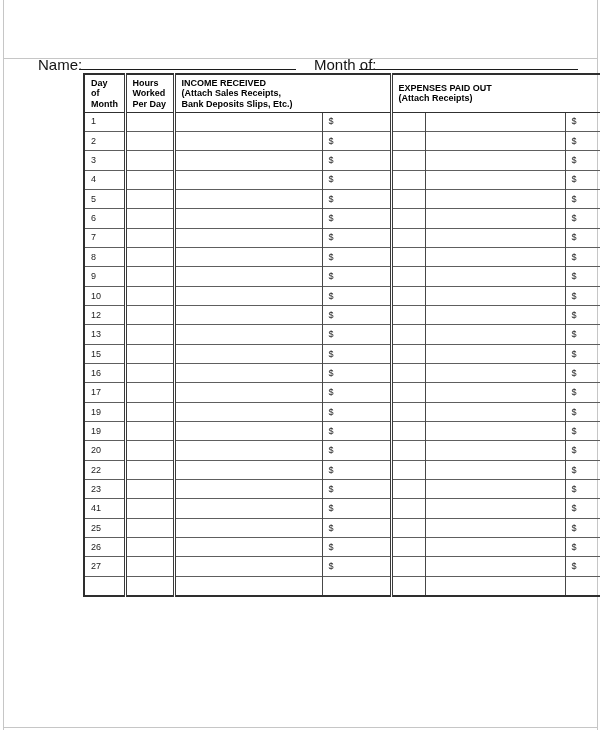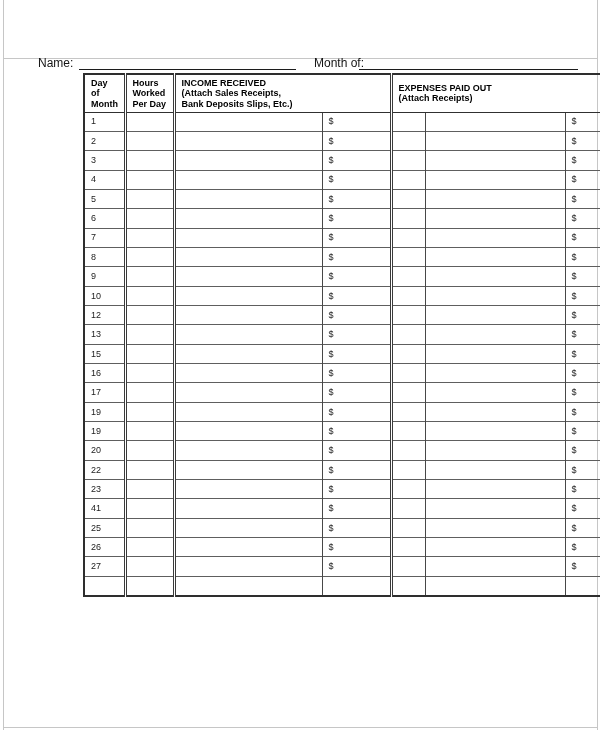--- a/index.html
+++ b/index.html
@@ -10,21 +10,21 @@
     color:#1f1f1f;
   }
   
   .edge{position:absolute;background:#c6c6c6;}
   .edge-left{left:3px;top:0;width:1px;height:730px;}
   .edge-right{left:597px;top:0;width:1px;height:730px;}
   .edge-top{left:3px;top:58px;width:594px;height:1px;}
   .edge-bottom{left:3px;top:727px;width:594px;height:1px;}
 
   
-  .form-line{position:absolute;top:56px;left:0;width:489px;height:16px;font-size:12px;}
+  .form-line{position:absolute;top:56px;left:0;width:489px;height:16px;font-size:15px;}
   .lbl{position:absolute;top:0;white-space:nowrap;color:#141414;}
   .lbl-name{left:38px;}
   .lbl-month{left:314px;}
   .write-line{position:absolute;top:13px;height:0;border-top:1.6px solid #1c1c1c;}
   .write-name{left:79px;width:217px;}
   .write-month{left:359px;width:219px;}
   .write-line span{position:absolute;top:-12px;left:4px;font-size:10px;}
 
   
   .table-clip{position:absolute;left:35px;top:73px;width:544px;height:604px;overflow:hidden;padding-left:48px;}

